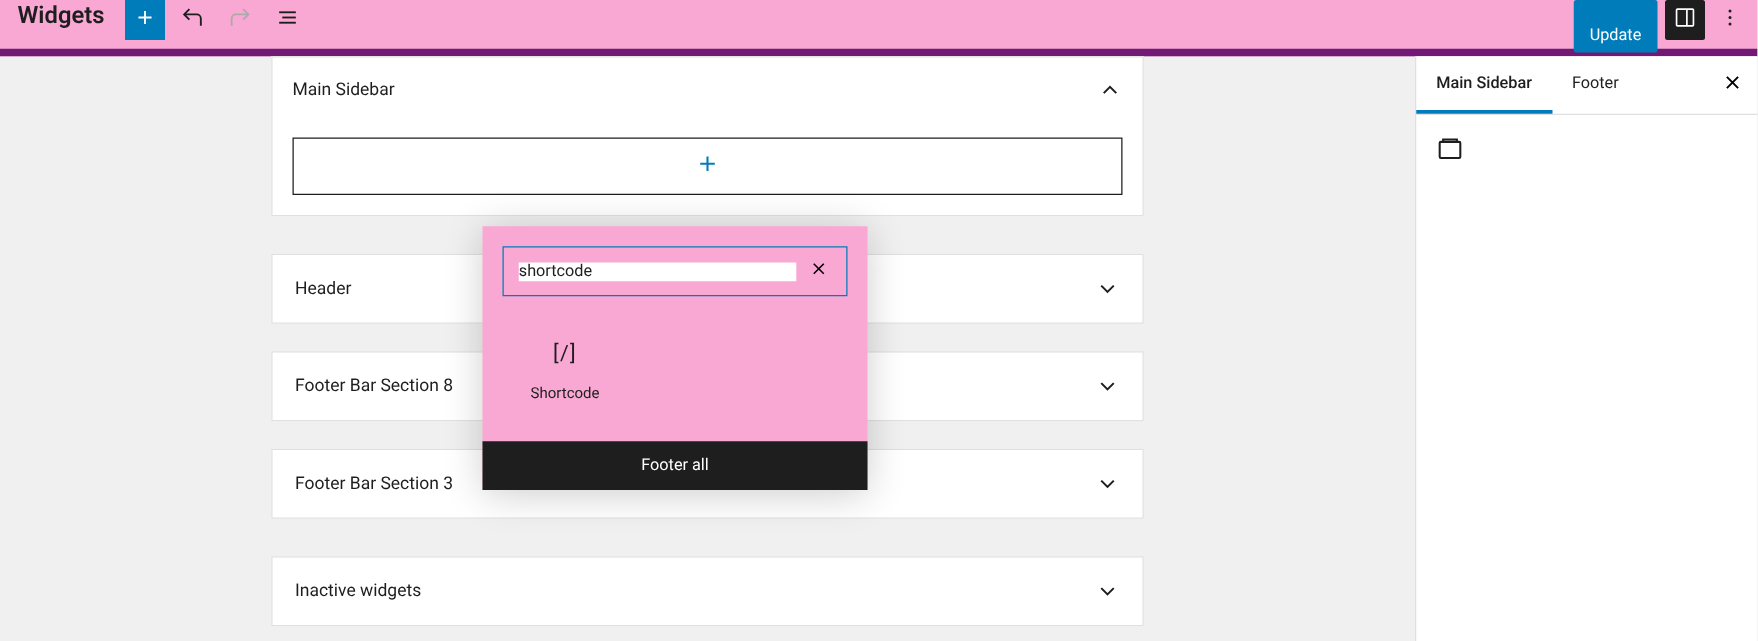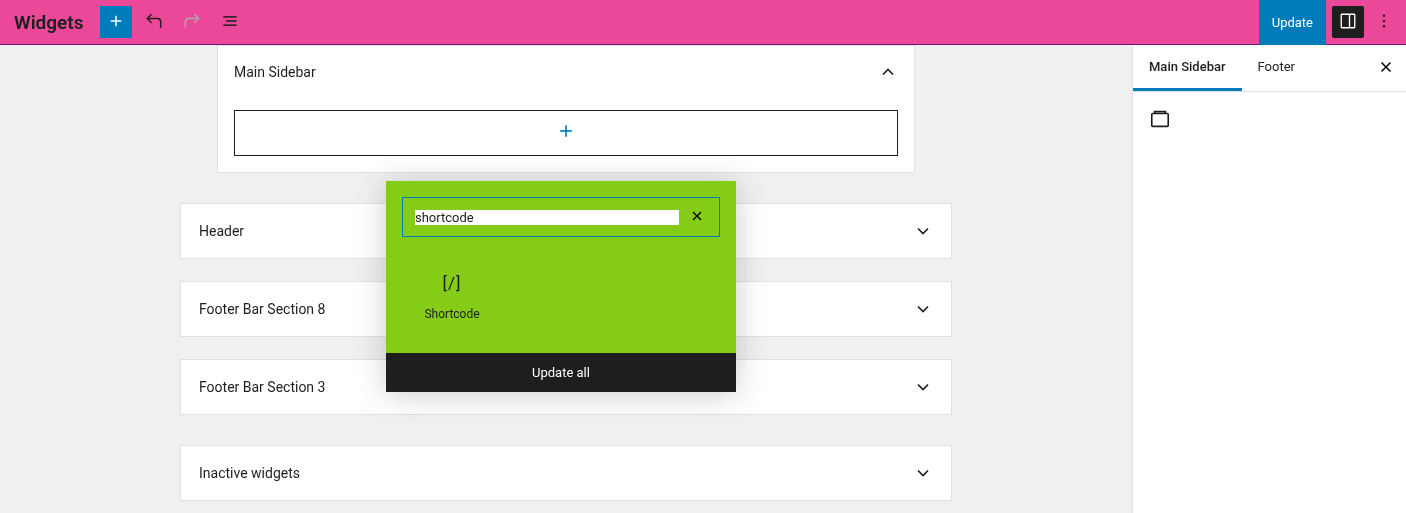--- a/index.html
+++ b/index.html
@@ -1,21 +1,21 @@
 <!DOCTYPE html>
 <html><head>
 <meta charset="utf-8">
 <style>
   * { box-sizing: border-box; margin: 0; padding: 0; font-family: -apple-system, BlinkMacSystemFont, "Segoe UI", Roboto, sans-serif; }
   body { background: #f0f0f0; width: 1406px; height: 513px; overflow: hidden; position: relative; }
 
   
   .header {
-    height: 45px; background: #ec4899; border-bottom: 1px solid #701a75;
-    display: flex; align-items: center; padding: 0 8px; gap: 6px;
+    height: 45px; background: #f9a8d4; border-bottom: 6px solid #701a75;
+    display: flex; padding: 0 8px; gap: 6px;
   }
   .header-title { font-size: 19px; font-weight: 600; color: #1e1e1e; margin-left: 6px; margin-right: 10px; }
   .btn-add {
     width: 32px; height: 32px; background: #007cba; color: #fff; border: none;
     display: flex; align-items: center; justify-content: center; cursor: pointer;
   }
   .btn-icon {
     width: 32px; height: 32px; background: transparent; border: none; color: #1e1e1e;
     display: flex; align-items: center; justify-content: center; cursor: pointer;
   }
@@ -42,33 +42,33 @@
   .widget-area {
     width: 698px; background: #fff; border: 1px solid #e0e0e0; margin-top: 4px;
     padding: 16px;
   }
   .widget-area.expanded { background: #fff; }
   .widget-header {
     display: flex; align-items: center; justify-content: space-between;
     font-size: 14px; color: #1e1e1e; width: 100%;
   }
   .widget-header-row {
-    width: 772px; background: #fff; border: 1px solid #e0e0e0; margin-top: 30px;
+    width: 698px; background: #fff; border: 1px solid #e0e0e0; margin-top: 30px;
     padding: 17px 18px; display: flex; align-items: center; justify-content: space-between;
     font-size: 14px; color: #1e1e1e; cursor: pointer;
   }
   .add-block-appender {
     width: 100%; height: 46px; border: 1px solid #1e1e1e; background: #fff;
     display: flex; align-items: center; justify-content: center; margin-top: 28px; cursor: pointer;
   }
   .add-block-appender svg { color: #007cba; }
 
   
   .inserter {
-    position: absolute; left: 386px; top: 181px; width: 350px; background: #84cc16;
+    position: absolute; left: 386px; top: 181px; width: 308px; background: #f9a8d4;
     box-shadow: 0 3px 30px rgba(0,0,0,0.2); z-index: 100;
   }
   .inserter-search {
     margin: 16px; border: 1.5px solid #007cba; height: 40px;
     display: flex; align-items: center; padding: 0 12px; gap: 8px;
   }
   .inserter-search input {
     flex: 1; border: none; outline: none; font-size: 13px; color: #1e1e1e;
   }
   .inserter-clear {
@@ -247,21 +247,21 @@
           </svg>
       </span>
     </button>
   </div>
   <div class="inserter-results">
     <div class="block-item">
       <span class="block-item-icon">[/]</span>
       <span class="block-item-label">Shortcode</span>
     </div>
   </div>
-  <div class="inserter-browse">Update all</div>
+  <div class="inserter-browse">Footer all</div>
 </div>
 
 <div class="sidebar">
   <div class="sidebar-tabs">
     <div class="sb-tab active">Main Sidebar</div>
     <div class="sb-tab">Footer</div>
     <button class="sb-close">
       <span>
         <svg width="18" height="18" viewBox="0 0 24 24" fill="none" stroke="currentColor" stroke-width="2">
             <line x1="18" y1="6" x2="6" y2="18"></line>

